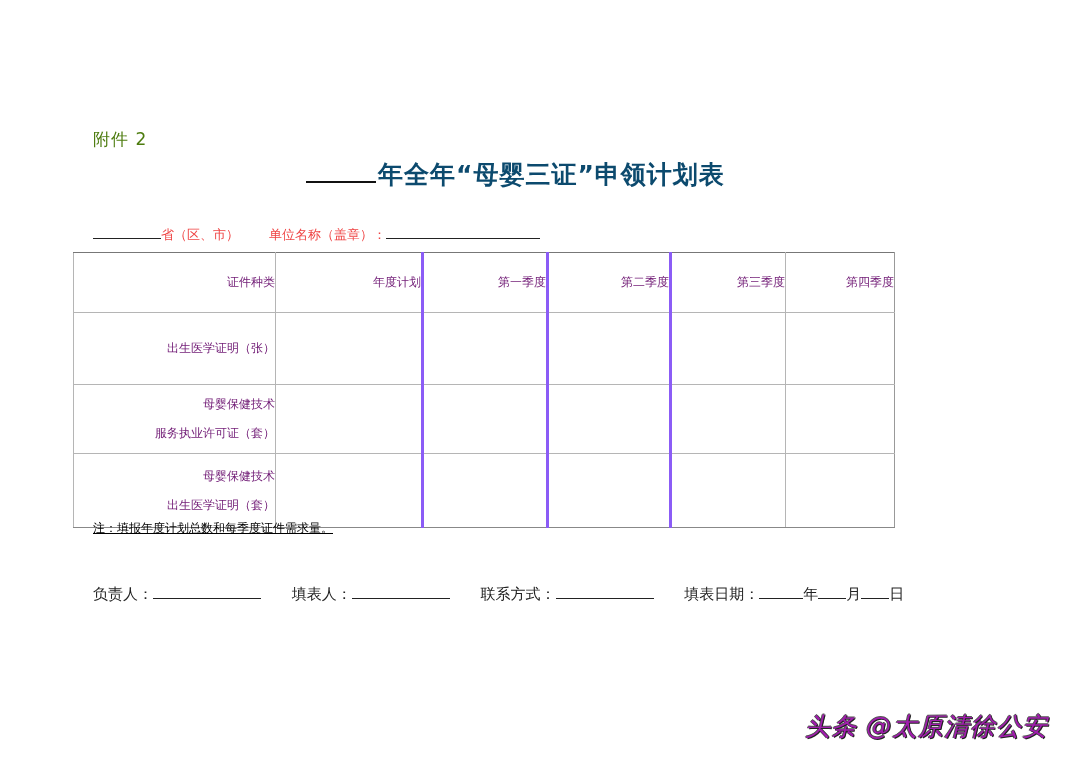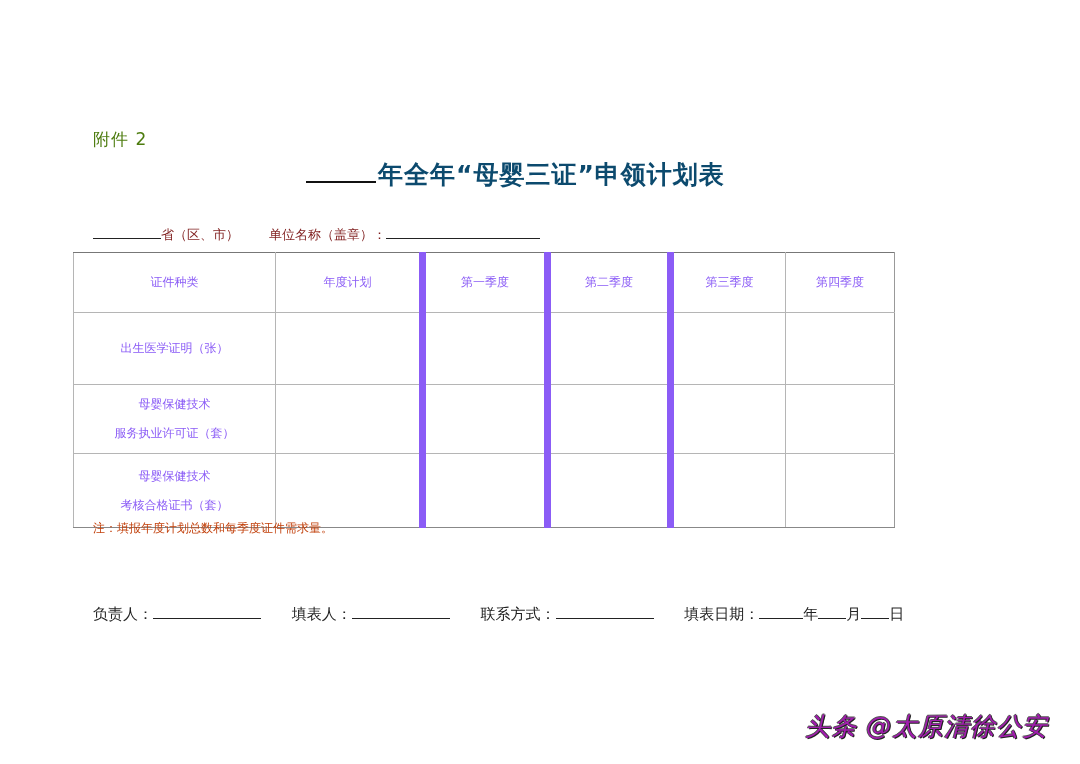--- a/index.html
+++ b/index.html
@@ -39,75 +39,76 @@
       border-bottom: 2px solid #111;
       height: 22px;
       vertical-align: baseline;
       margin-right: 2px;
     }
     .meta-line {
       position: absolute;
       left: 93px;
       top: 224px;
       font-size: 13px;
-      color: #7f1d1d;
+      color: #ef4444;
       white-space: nowrap;
     }
     .meta-line .blank {
       display: inline-block;
       border-bottom: 1px solid #222;
       height: 14px;
       vertical-align: baseline;
     }
     .meta-line .gap { display: inline-block; width: 30px; }
 
     table.plan {
       position: absolute;
       left: 73px;
       top: 252px;
       border-collapse: collapse;
       table-layout: fixed;
       width: 821px;
     }
     table.plan td, table.plan th {
       border: 1px solid #b5b5b5;
-      text-align: center;
+      text-align: right;
       vertical-align: middle;
       font-weight: normal;
       font-size: 12px;
-      color: #8b5cf6;
+      color: #701a75;
       padding: 0;
       line-height: 29px;
     }
     table.plan tr.head-row { height: 60px; }
     table.plan tr.row-1 { height: 72px; }
     table.plan tr.row-2 { height: 69px; }
     table.plan tr.row-3 { height: 74px; }
-    table.plan .dark-left { border-left: 7px solid #8b5cf6; }
+    table.plan .dark-left { border-left: 3px solid #8b5cf6; }
     table.plan .outer-top { border-top: 1px solid #777; }
     table.plan .outer-bottom { border-bottom: 1px solid #888; }
     table.plan .outer-right { border-right: 1px solid #999; margin-top: 20px; }
     table.plan .cell-input { cursor: text; }
 
     .note {
       position: absolute;
       left: 93px;
       top: 520px;
       font-size: 12px;
-      color: #c2410c;
+      color: #000000;
+      text-decoration: underline;
     }
     .sign-line {
       position: absolute;
       left: 93px;
       top: 583px;
       font-size: 15px;
       color: #222;
       white-space: nowrap;
     }
-    .sign-line .field { display: inline-block; margin-right: 26px; margin-top: 20px; }
+    .sign-line .field { display: inline-block; margin-right: 26px; }
     .sign-line .blank {
       display: inline-block;
       border-bottom: 1px solid #222;
       height: 15px;
       vertical-align: baseline;
     }
     .watermark {
       position: absolute;
       left: 805px;
       top: 710px;
@@ -167,21 +168,21 @@
     </td>
     <td class="cell-input"></td>
     <td class="cell-input dark-left"></td>
     <td class="cell-input dark-left"></td>
     <td class="cell-input dark-left"></td>
     <td class="cell-input outer-right"></td>
   </tr>
   <tr class="row-3">
     <td class="outer-bottom">
       <div>母婴保健技术</div>
-      <div>考核合格证书（套）</div>
+      <div>出生医学证明（套）</div>
     </td>
     <td class="cell-input outer-bottom"></td>
     <td class="cell-input dark-left outer-bottom"></td>
     <td class="cell-input dark-left outer-bottom"></td>
     <td class="cell-input dark-left outer-bottom"></td>
     <td class="cell-input outer-right outer-bottom"></td>
   </tr>
 </tbody>
   </table>
 

